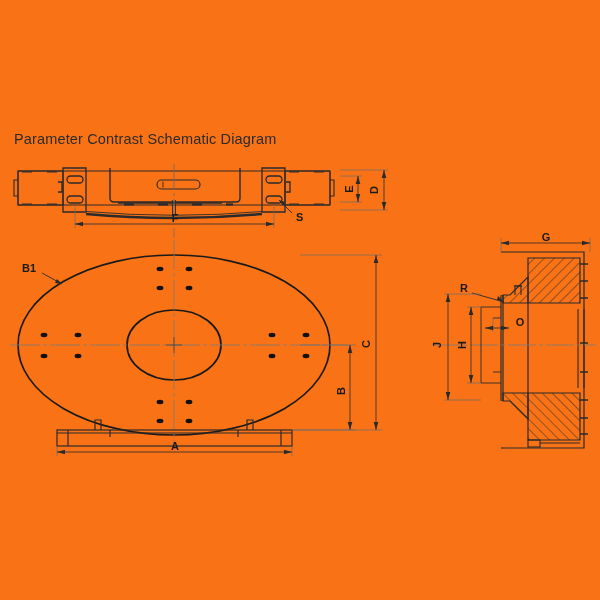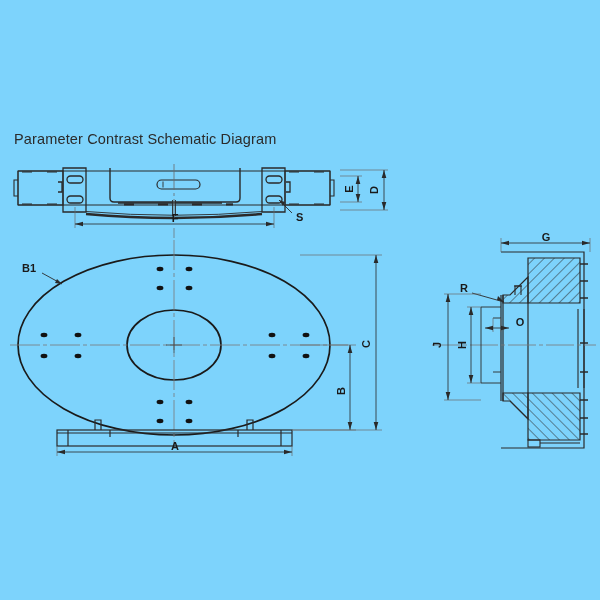--- a/index.html
+++ b/index.html
@@ -12,21 +12,21 @@
     width: 600px;
     height: 600px;
     overflow: hidden;
     font-family: "Liberation Sans", sans-serif;
     position: relative;
   }
   #page {
     position: relative;
     width: 600px;
     height: 600px;
-    background: #7dd3fc;
+    background: #f97316;
   }
   #title {
     position: absolute;
     left: 14px;
     top: 131px;
     font-family: "Liberation Sans", sans-serif;
     font-size: 14.5px;
     letter-spacing: 0.15px;
     color: #2b2b2b;
     white-space: nowrap;

